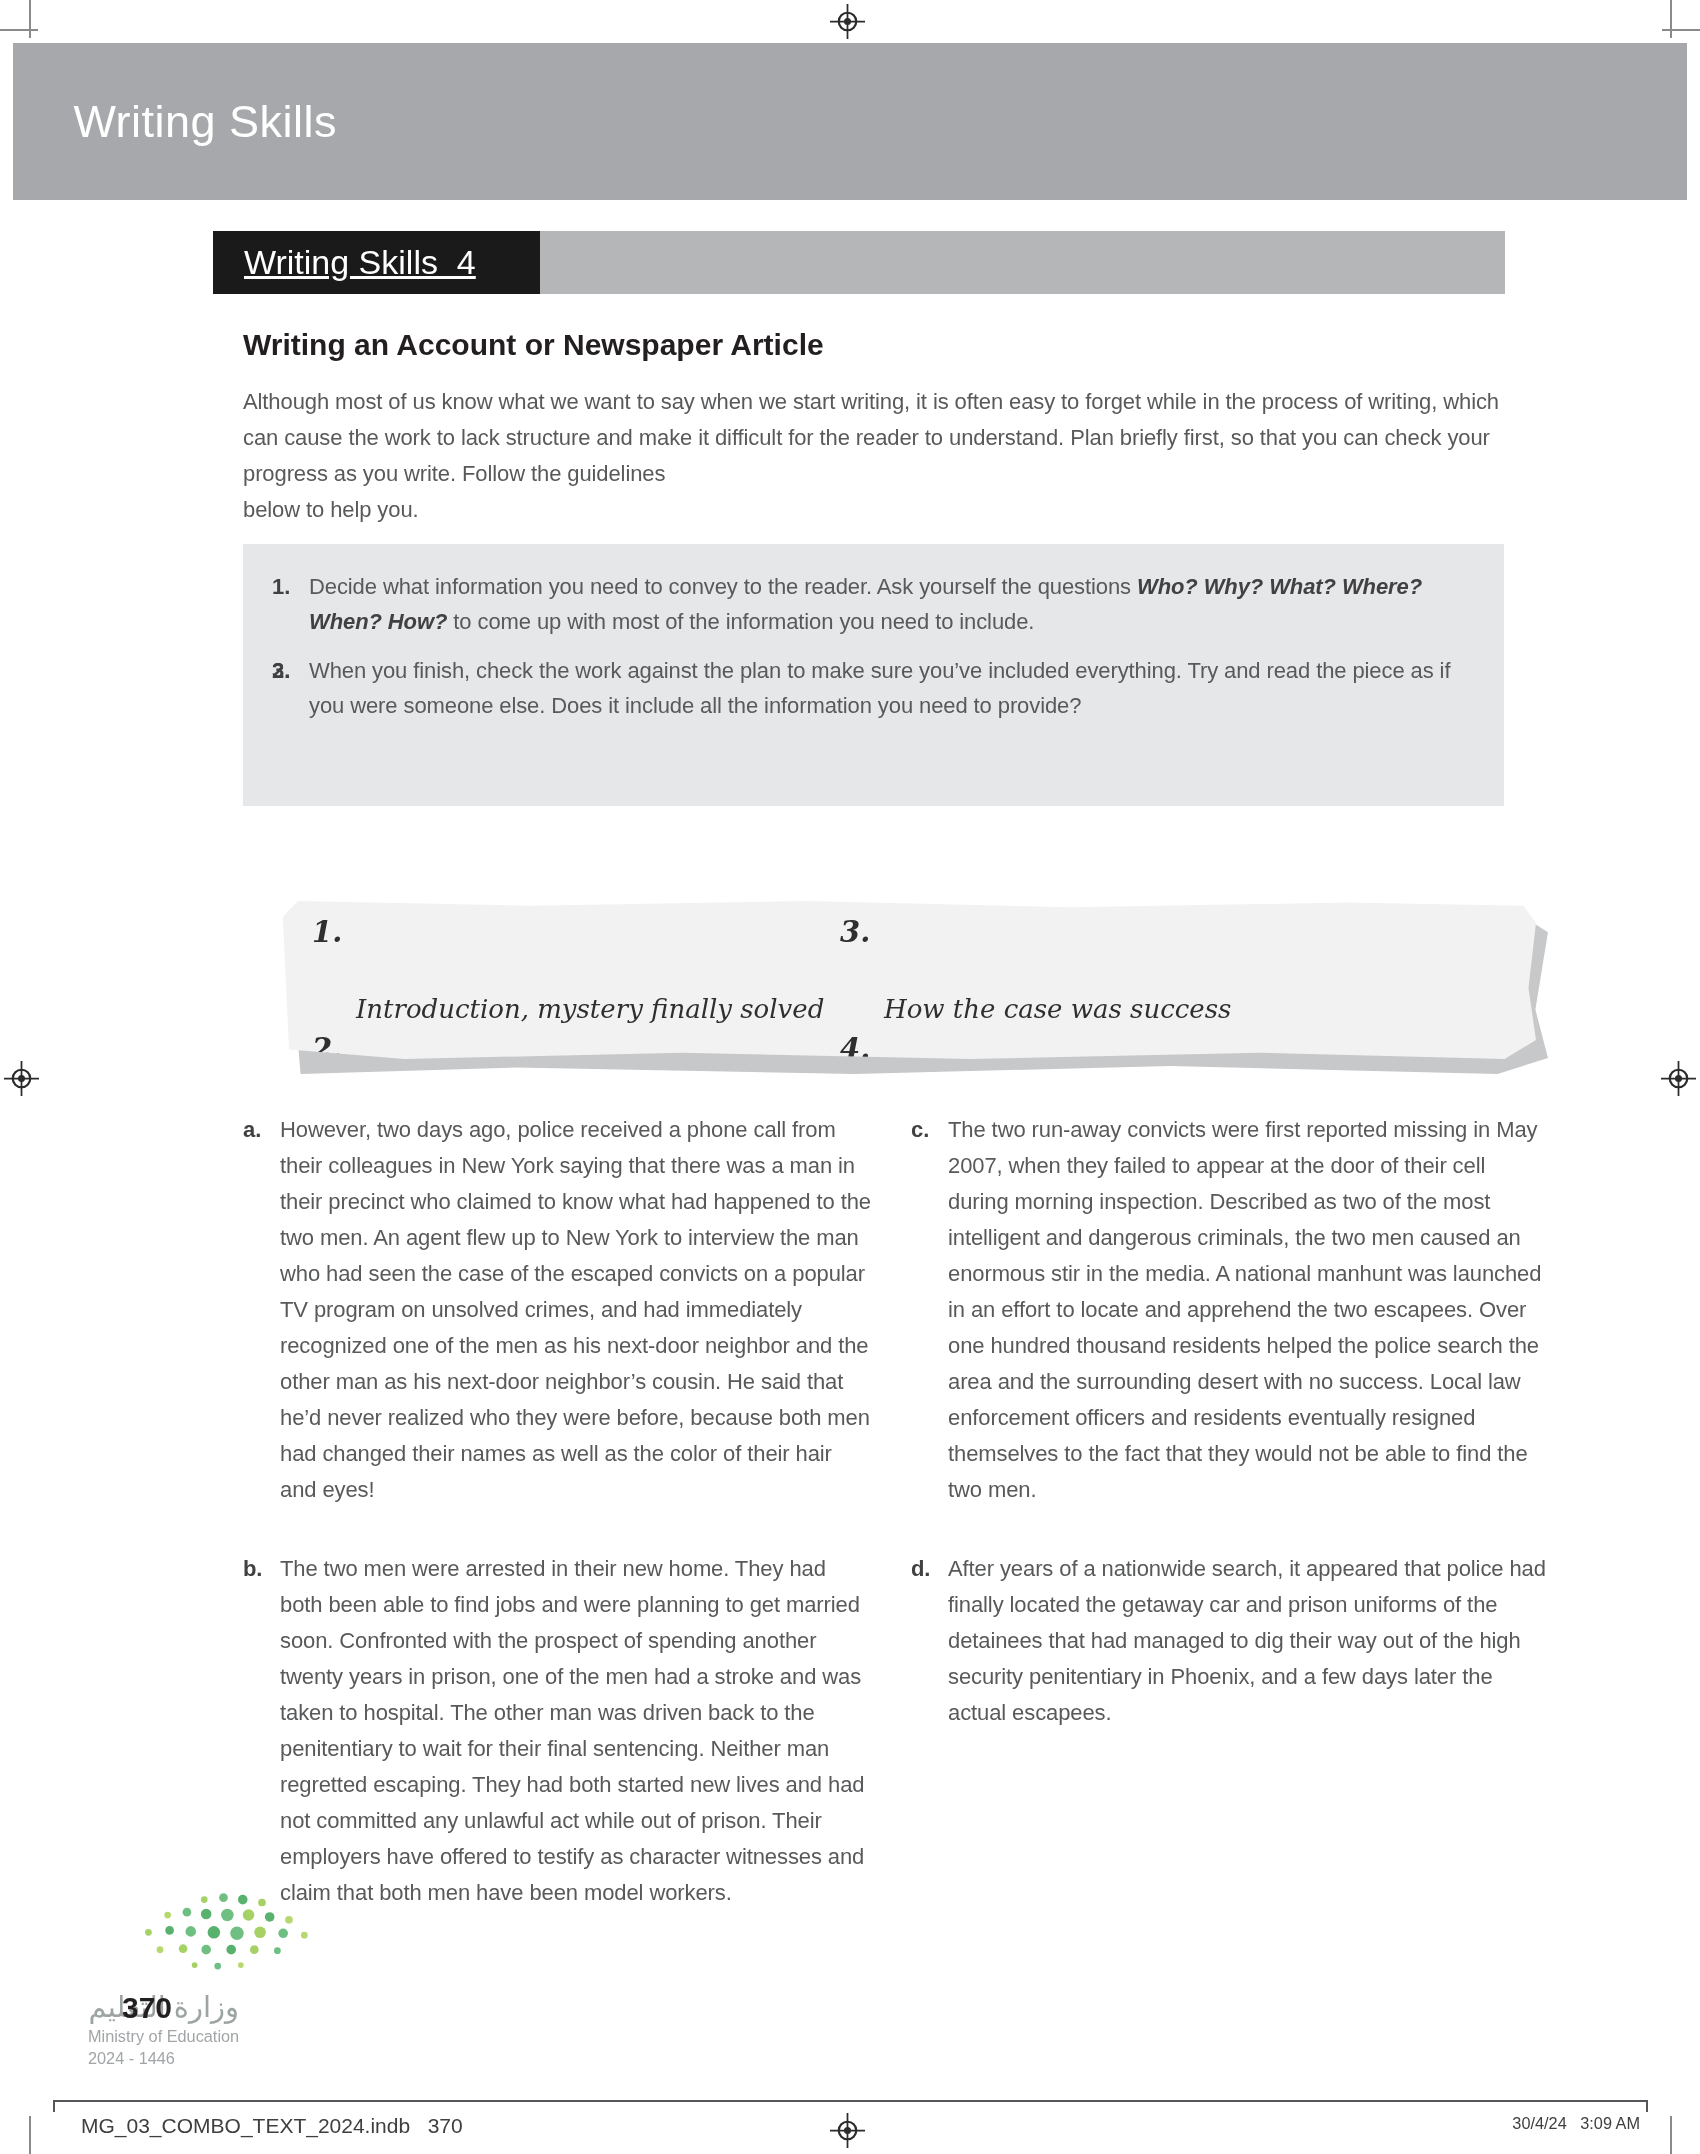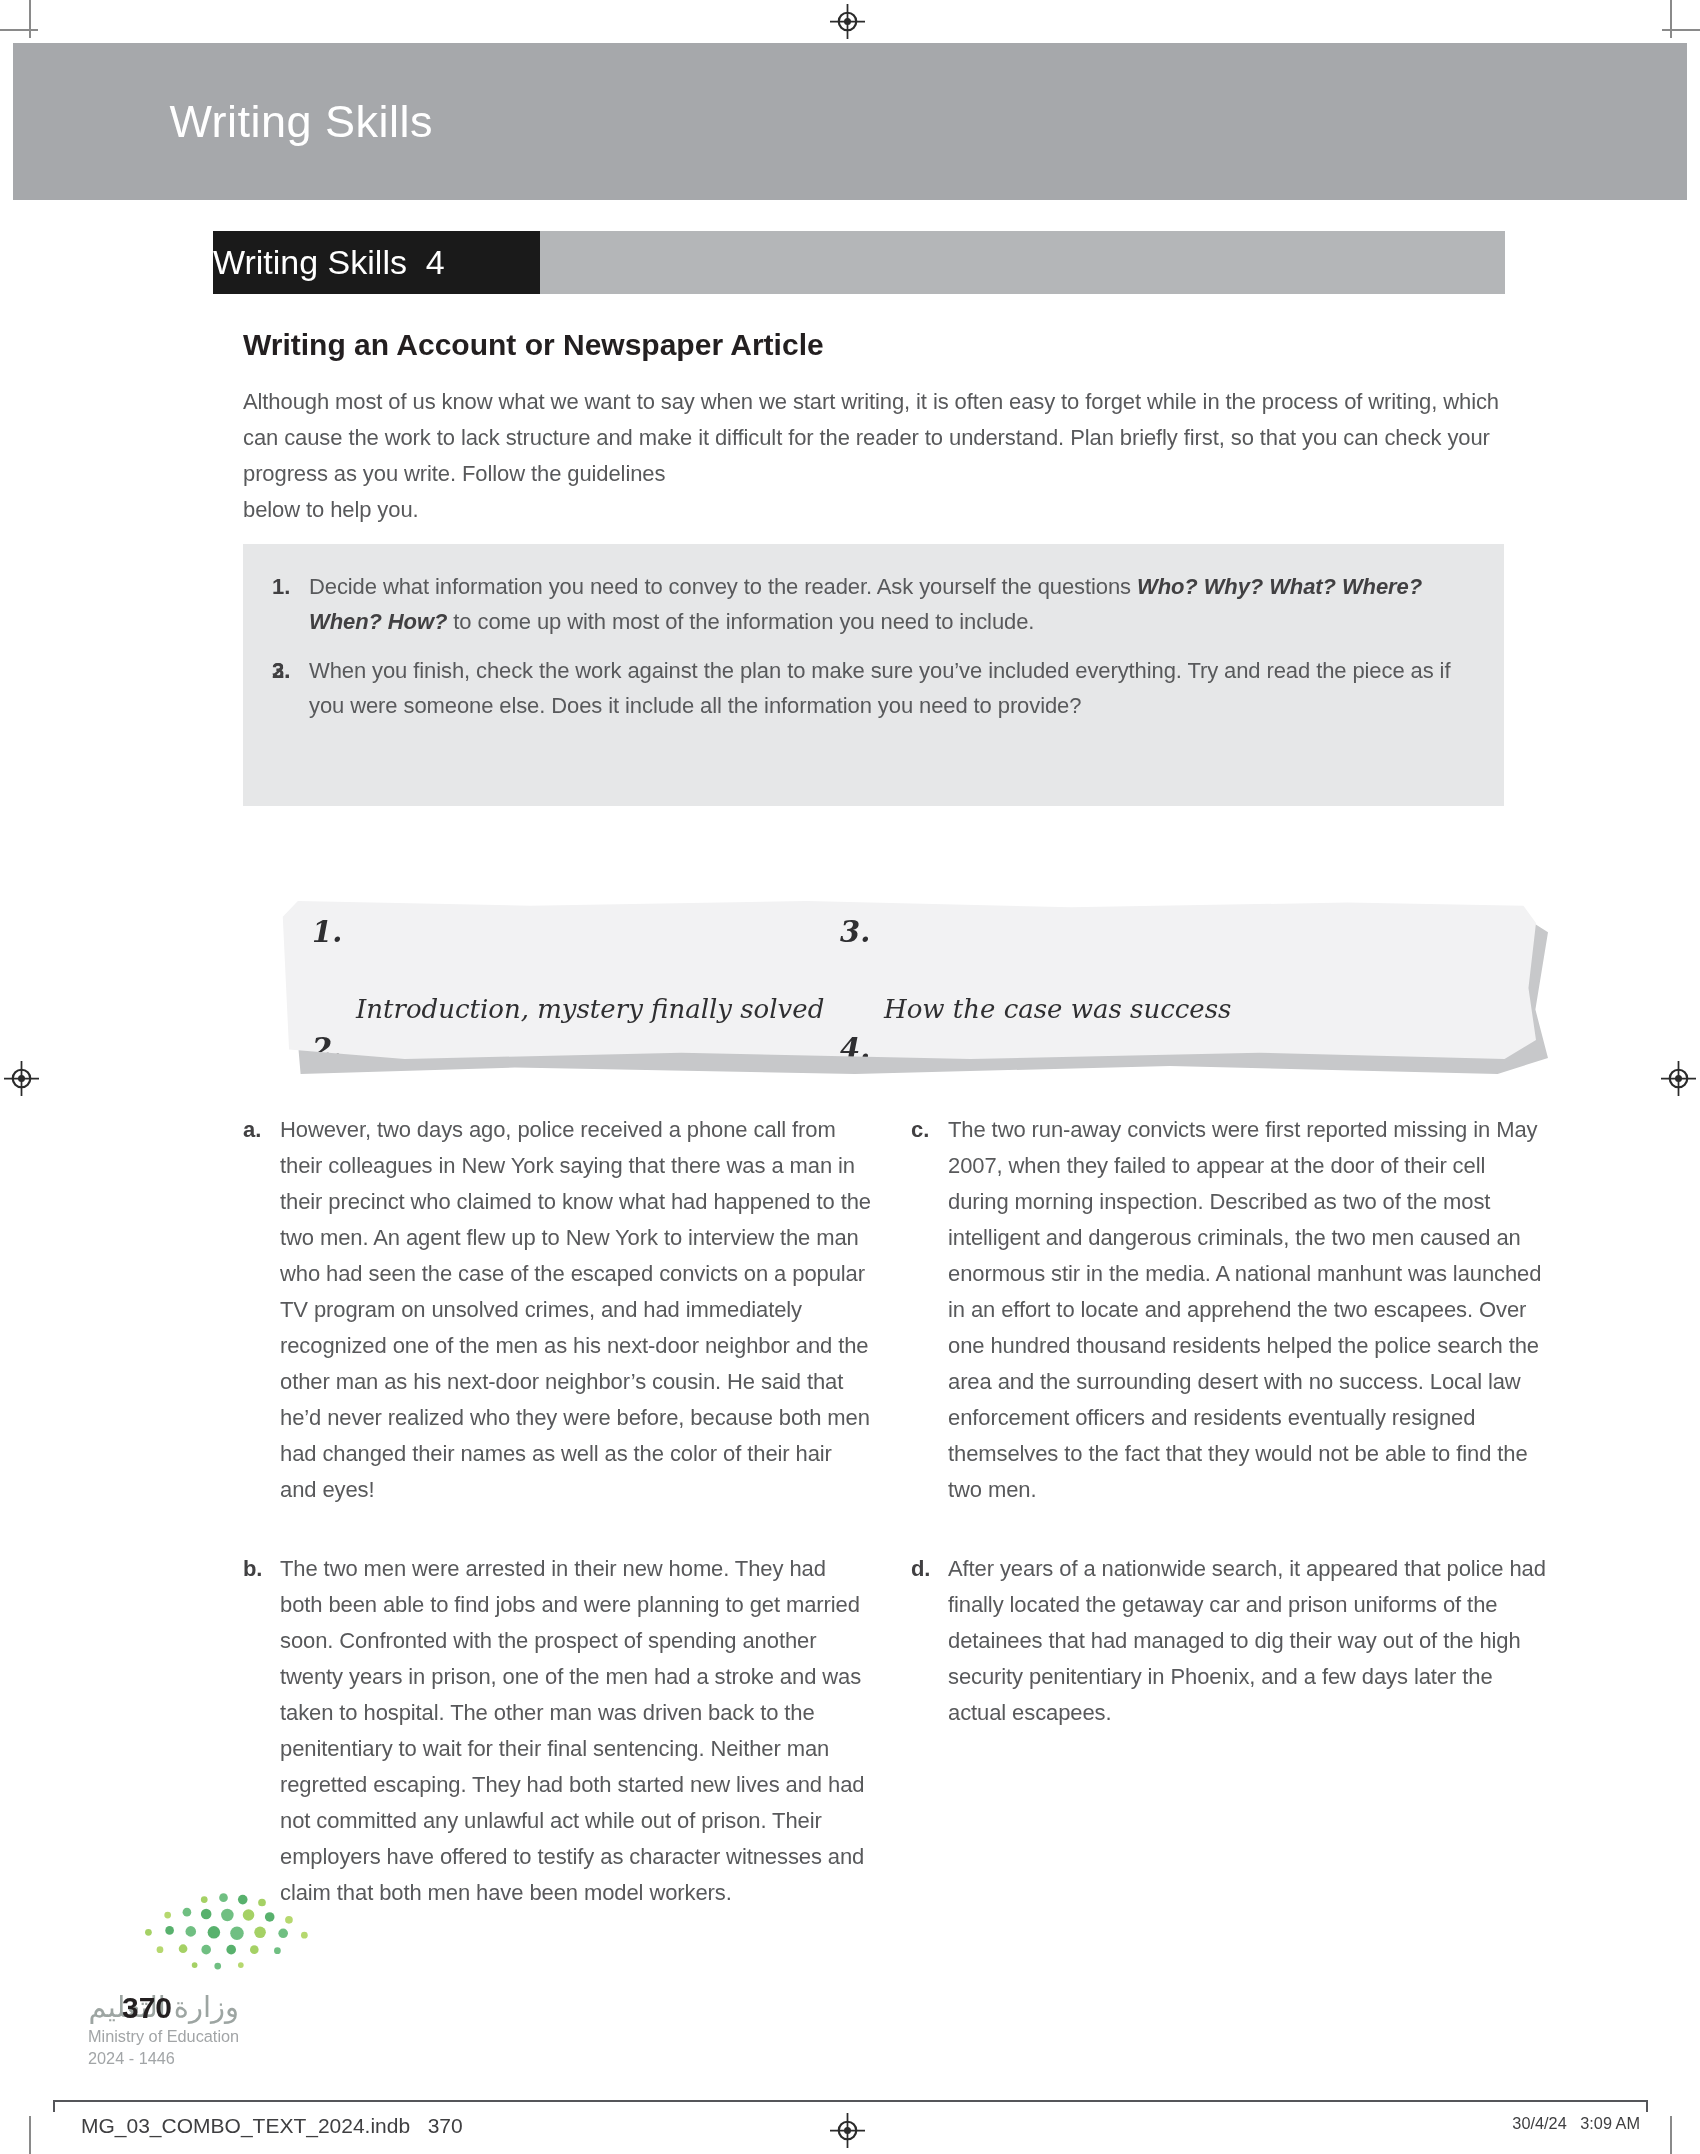--- a/index.html
+++ b/index.html
@@ -11,26 +11,26 @@
 
   
   .crop { position:absolute; background:#8a8a8a; }
   .regmark { position:absolute; width:35px; height:35px; }
 
   
   .band {
     position:absolute; left:13.4px; top:43px; width:1674px; height:157px;
     background:#a6a8ab; display:flex; align-items:center;
   }
-  .band-title { color:#ffffff; font-size:45px; font-weight:400; padding-left:111px; letter-spacing:0.5px;margin-left:45px; }
+  .band-title { color:#ffffff; font-size:45px; font-weight:400; padding-left:60px; letter-spacing:0.5px; }
 
   .tab {
     position:absolute; left:213px; top:231px; width:327px; height:63px;
     background:#1a1a1a; color:#ffffff; display:flex; align-items:center;
-    font-size:34px; white-space:pre;
+    padding-left:31px; font-size:34px; white-space:pre;text-decoration:underline;
   }
   .tab-bar { position:absolute; left:540px; top:231px; width:965px; height:63px; background:#b4b6b8; }
 
   
   .heading { position:absolute; left:243px; top:328px; font-size:30px; font-weight:bold; color:#231f20; }
   .intro {
     position:absolute; left:243px; top:384px; width:1266px;
     font-size:22px; line-height:36px; color:#58595b; letter-spacing:-0.1px; white-space:pre-line;
   }
 

